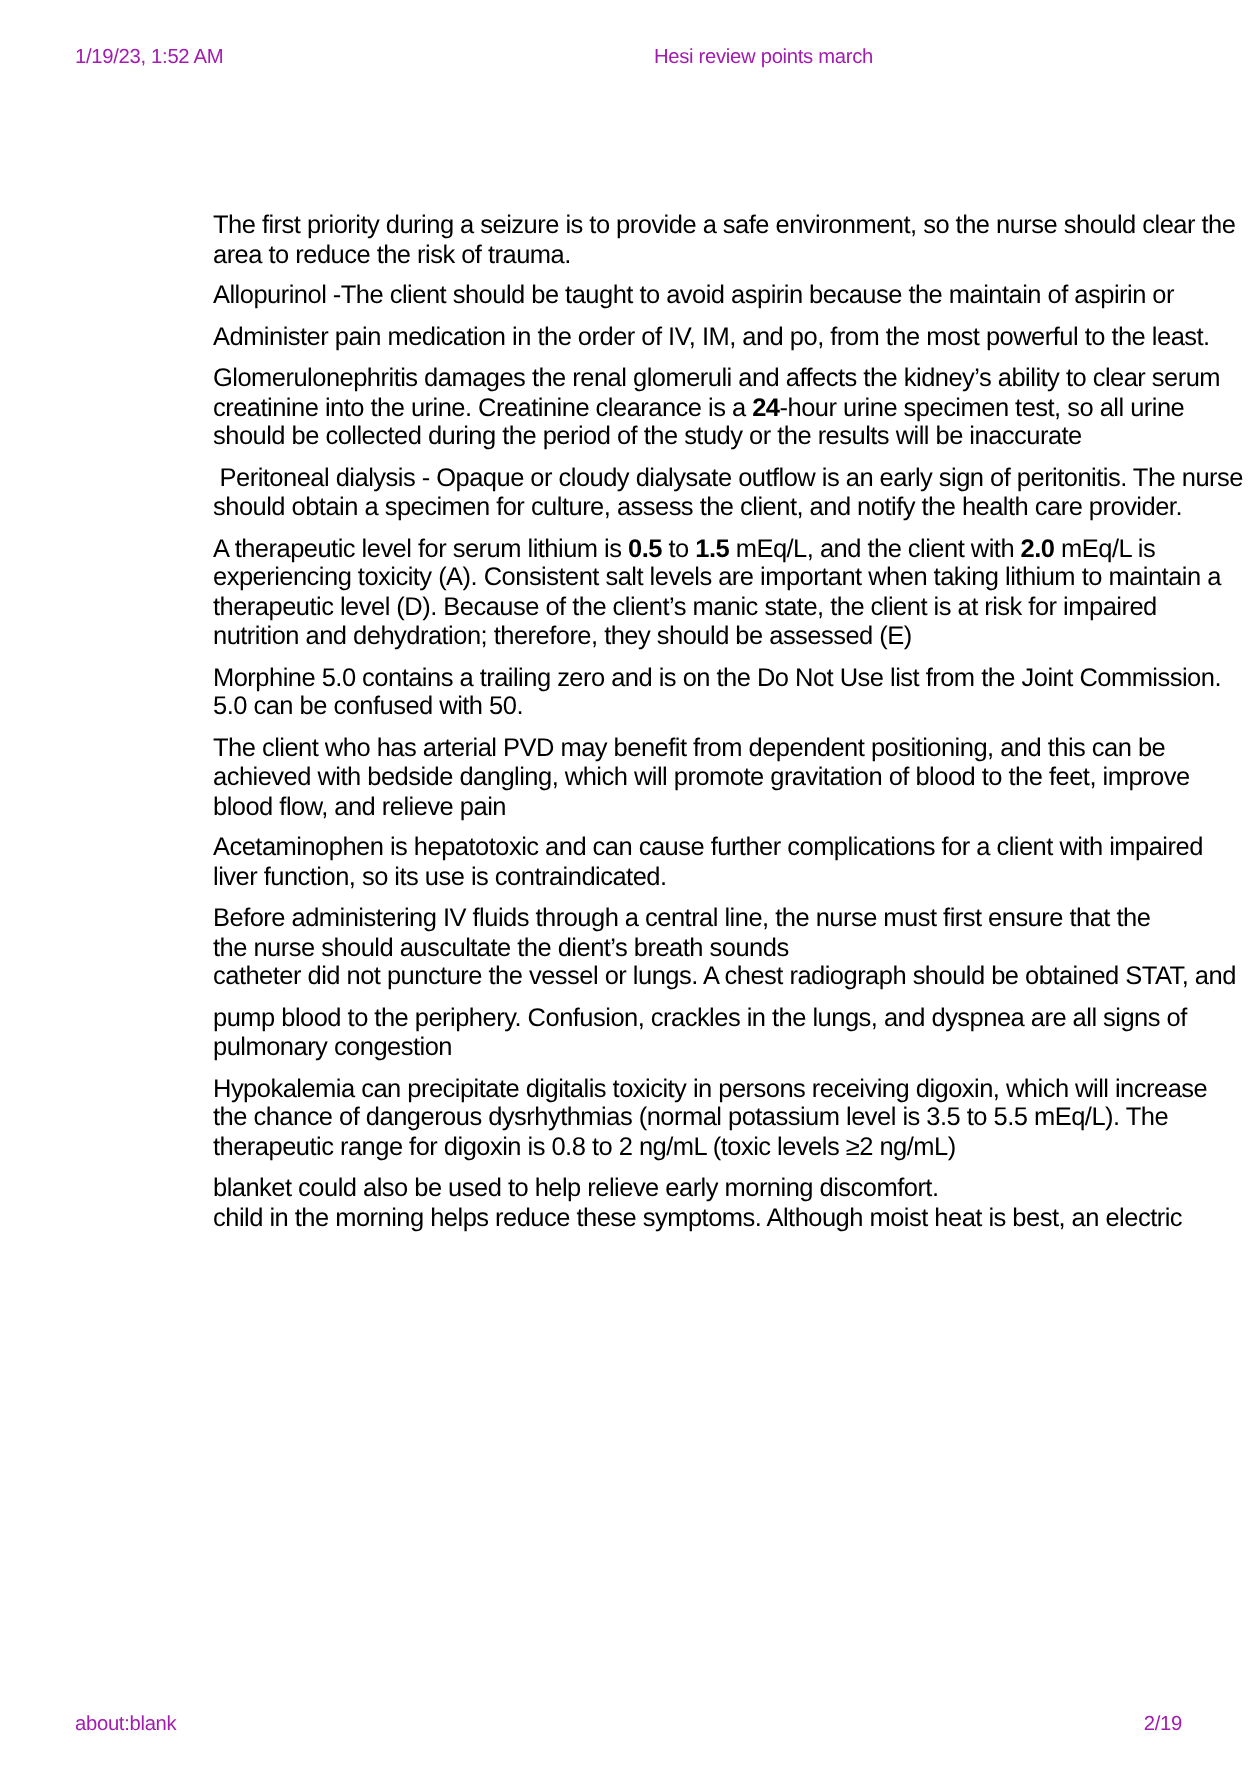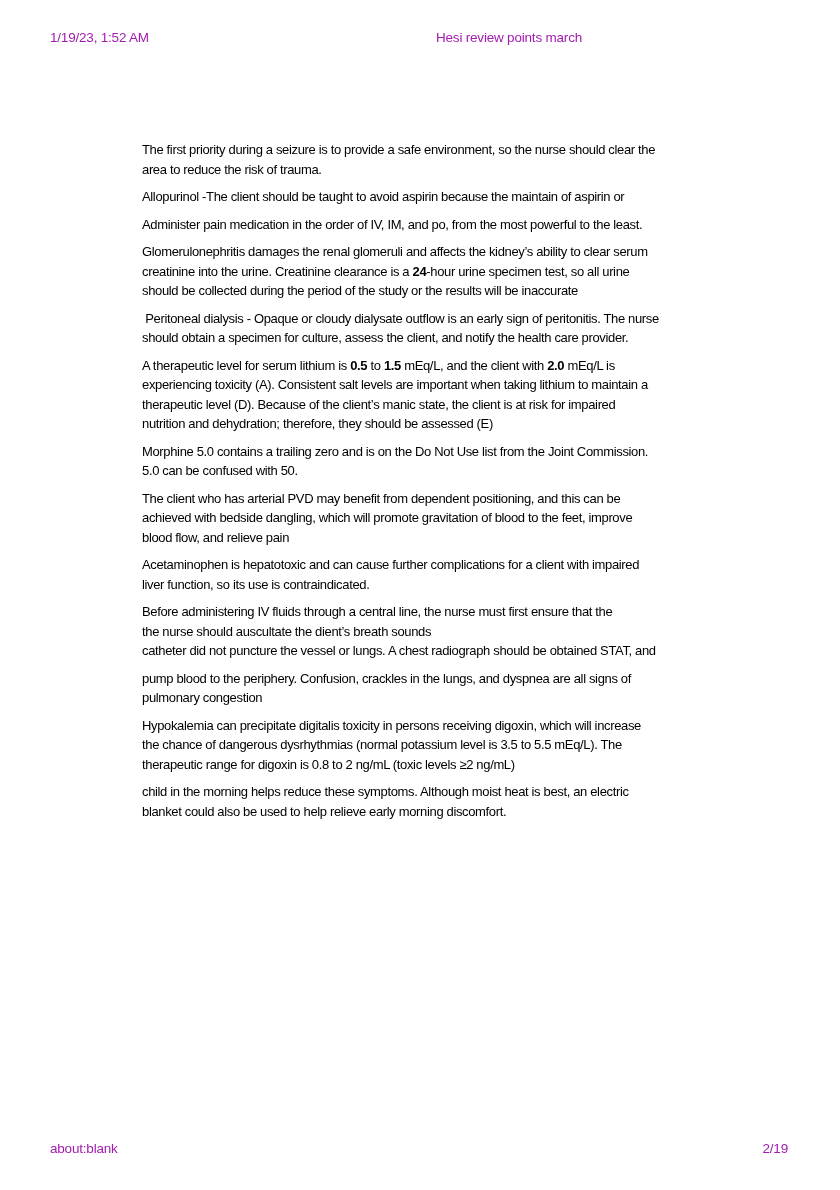--- a/index.html
+++ b/index.html
@@ -21,21 +21,21 @@
   }
   .header-datetime { left: 50px; top: 30px; }
   .header-title { left: 509px; top: 30px; transform: translateX(-50%); text-align: right; }
   .footer-url { left: 50px; top: 1141px; }
   .footer-page-number { right: 52px; top: 1141px; }
   .document-content {
     position: absolute;
     left: 142px;
     top: 140px;
     width: 640px;
-    font-size: 13px;
+    font-size: 17px;
     letter-spacing: -0.35px;
     line-height: 19.5px;
     color: #000000;
   }
   .document-content p { margin: 0 0 8px 0; }
   .line { display: block; white-space: pre; }
   .line b { font-weight: bold; }
 </style>
 </head>
 <body>
@@ -90,19 +90,19 @@
     <p>
       <span class="line"><span>pump blood to the periphery. Confusion, crackles in the lungs, and dyspnea are all signs of</span></span>
       <span class="line"><span>pulmonary congestion</span></span>
     </p>
     <p>
       <span class="line"><span>Hypokalemia can precipitate digitalis toxicity in persons receiving digoxin, which will increase</span></span>
       <span class="line"><span>the chance of dangerous dysrhythmias (normal potassium level is 3.5 to 5.5 mEq/L). The</span></span>
       <span class="line"><span>therapeutic range for digoxin is 0.8 to 2 ng/mL (toxic levels ≥2 ng/mL)</span></span>
     </p>
     <p>
+      <span class="line"><span>blanket could also be used to help relieve early morning discomfort.</span></span>
       <span class="line"><span>child in the morning helps reduce these symptoms. Although moist heat is best, an electric</span></span>
-      <span class="line"><span>blanket could also be used to help relieve early morning discomfort.</span></span>
     </p>
   </div>
 
 <div class="hf-text footer-url">about:blank</div>
 <div class="hf-text footer-page-number">2/19</div>
 
 </body></html>

